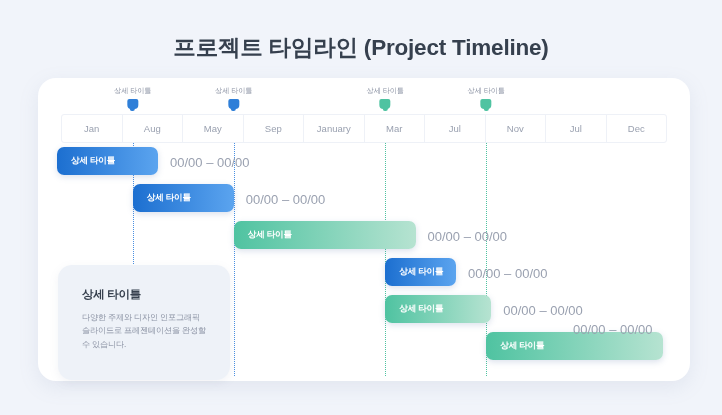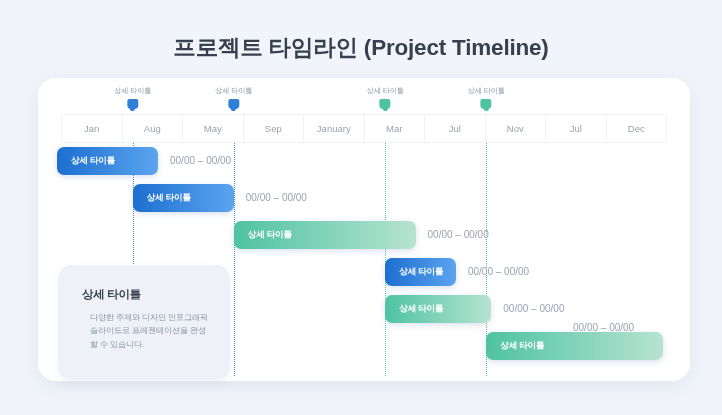--- a/index.html
+++ b/index.html
@@ -76,38 +76,38 @@
     border-radius: 7px; display: flex; align-items: center;
     padding-left: 14px;
     font-size: 8.6px; font-weight: bold; color: #ffffff;
     letter-spacing: -0.2px;
     box-shadow: 0 2px 6px rgba(90,120,170,0.22);
   }
   .bar.blue  { background: linear-gradient(90deg,#1c6fd0 0%,#5ba4ef 100%); }
   .bar.green { background: linear-gradient(90deg,#4fc3a1 0%,#b6e3d1 100%); }
   .bar-date {
     position: absolute; top: 12px;
-    font-size: 10px; color: #9aa1b0; white-space: nowrap;
+    font-size: 13px; color: #9aa1b0; white-space: nowrap;
   }
   .bar-date.above { top: -6px; }
 
   
   .info-card {
     position: absolute; left: 58px; top: 265px;
     width: 172px; height: 115px;
     background: #eef2f8; border-radius: 14px;
     padding: 22px 20px 0 24px;
     box-shadow: 0 3px 10px rgba(125,140,170,0.10);
   }
   .info-title {
     font-size: 11.5px; font-weight: bold; color: #36404e; letter-spacing: -0.3px;
   }
   .info-body {
     margin-top: 9px; font-size: 8.2px; line-height: 1.62;
-    color: #8c93a4; letter-spacing: -0.2px; margin-left: 8px;
+    color: #8c93a4; letter-spacing: -0.2px;
   }
 </style>
 </head>
 <body>
 
 <div id="root">
 
   <div class="page-title">프로젝트 타임라인 (Project Timeline)</div>
 
   <div class="panel"></div>

